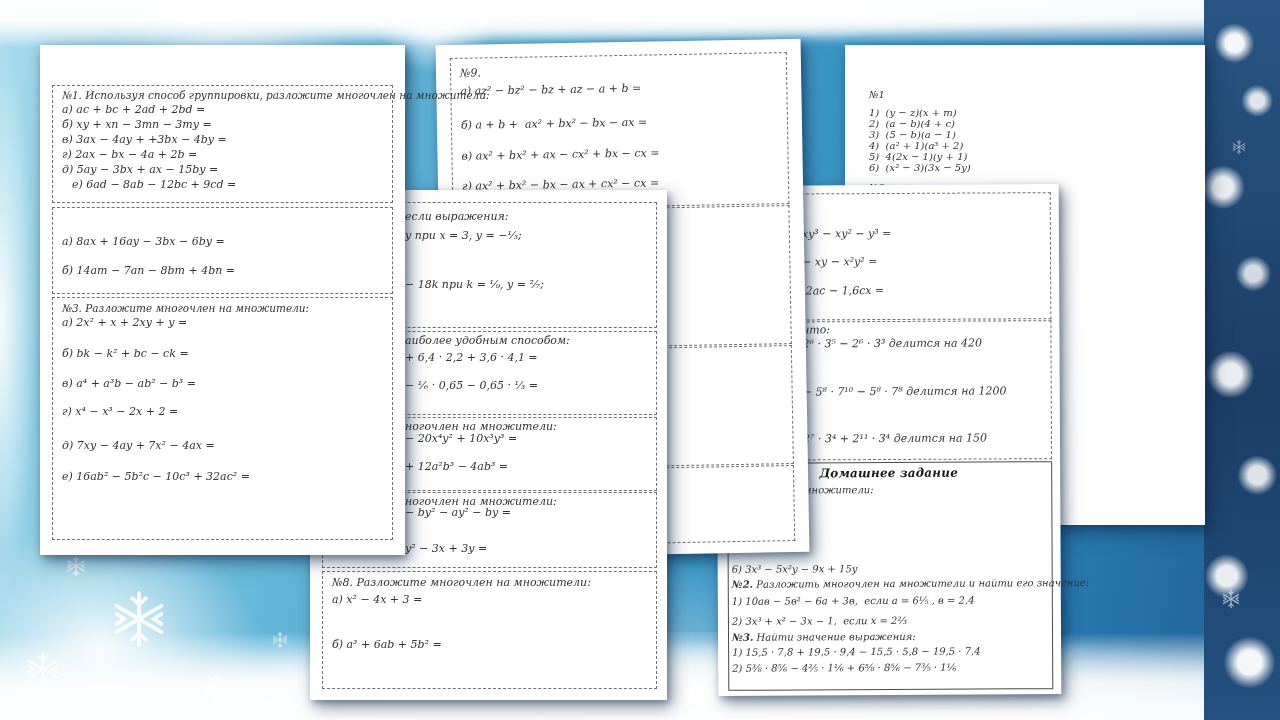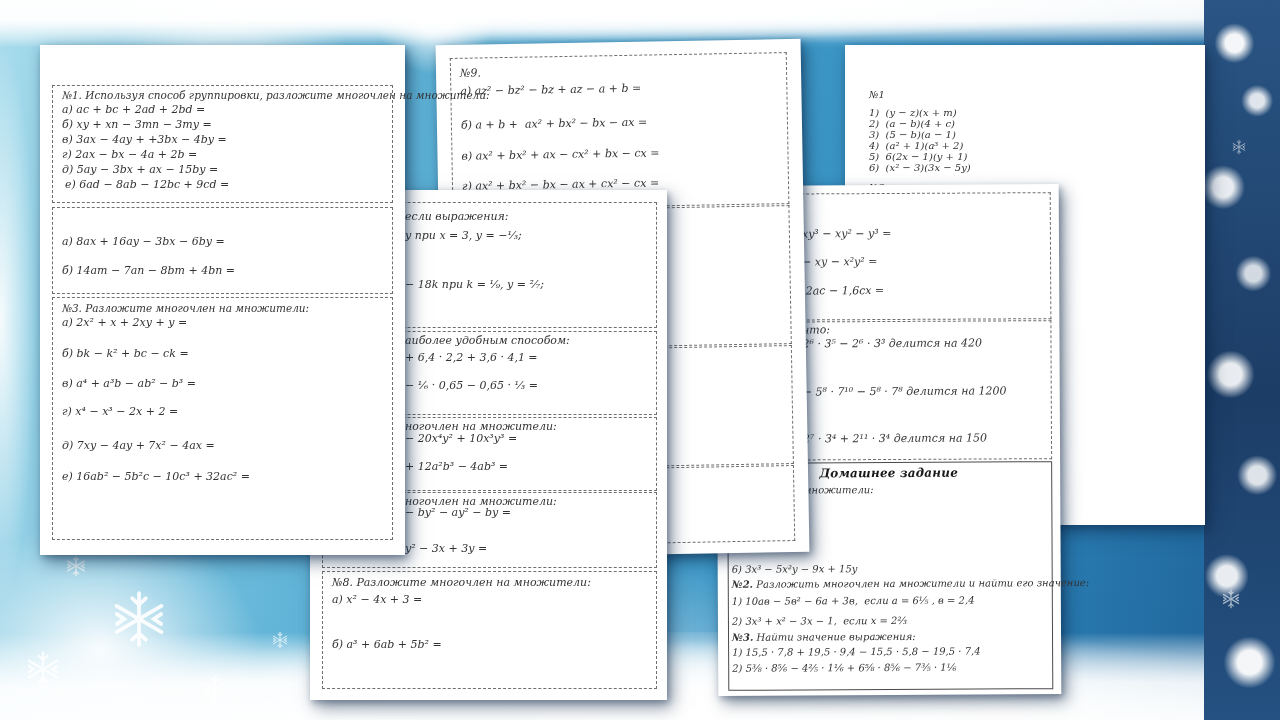--- a/index.html
+++ b/index.html
@@ -107,21 +107,21 @@
   <svg class="flake" viewBox="0 0 24 24" style="left:1110px;top:700px;width:12px;height:12px;opacity:.6">
       <use href="#sf"></use>
     </svg>
 
   <div class="page" style="left:845px;top:45px;width:360px;height:480px;z-index:10">
     <div class="ln small" style="left:24px;top:44px">№1</div>
     <div class="ln small" style="left:24px;top:62px">1)  (y − z)(x + m)</div>
     <div class="ln small" style="left:24px;top:73px">2)  (a − b)(4 + c)</div>
     <div class="ln small" style="left:24px;top:84px">3)  (5 − b)(a − 1)</div>
     <div class="ln small" style="left:24px;top:95px">4)  (a² + 1)(a³ + 2)</div>
-    <div class="ln small" style="left:24px;top:106px">5)  6(2x − 1)(y + 1)</div>
+    <div class="ln small" style="left:24px;top:106px">5)  4(2x − 1)(y + 1)</div>
     <div class="ln small" style="left:24px;top:117px">6)  (x² − 3)(3x − 5y)</div>
     <div class="ln small" style="left:24px;top:137px">№2</div>
     <div class="ln small" style="left:24px;top:156px">1)  (5b − 3)(2a − b)        90</div>
     <div class="ln small" style="left:24px;top:167px">2)  (3x + 1)(x² − 1)        55</div>
   </div>
 
   <div class="page" style="left:717px;top:185px;width:343px;height:510px;z-index:20;transform:rotate(-0.3deg)">
     <div class="tbox" style="left:10px;right:8px;top:8px;height:125px"></div>
     <div class="ln" style="left:86px;top:42px">xy³ − xy² − y³ =</div>
     <div class="ln" style="left:86px;top:70px">− xy − x²y² =</div>
@@ -186,21 +186,21 @@
 
   <div class="page" style="left:40px;top:45px;width:365px;height:510px;z-index:50">
 
     <div class="tbox" style="top:40px;height:116px"></div>
     <div class="ln hd" style="left:22px;top:43px;font-size:10.5px">№1. Используя способ группировки, разложите многочлен на множители:</div>
     <div class="ln" style="left:22px;top:58px">а) ac + bc + 2ad + 2bd =</div>
     <div class="ln" style="left:22px;top:73px">б) xy + xn − 3mn − 3my =</div>
     <div class="ln" style="left:22px;top:88px">в) 3ax − 4ay + +3bx − 4by =</div>
     <div class="ln" style="left:22px;top:103px">г) 2ax − bx − 4a + 2b =</div>
     <div class="ln" style="left:22px;top:118px">д) 5ay − 3bx + ax − 15by =</div>
-    <div class="ln" style="left:25px;top:133px">е) 6ad − 8ab − 12bc + 9cd =</div>
+    <div class="ln" style="left:32px;top:133px">е) 6ad − 8ab − 12bc + 9cd =</div>
 
     <div class="tbox" style="top:162px;height:85px"></div>
     <div class="ln" style="left:22px;top:190px">а) 8ax + 16ay − 3bx − 6by =</div>
     <div class="ln" style="left:22px;top:219px">б) 14am − 7an − 8bm + 4bn =</div>
 
     <div class="tbox" style="top:252px;height:241px"></div>
     <div class="ln hd" style="left:22px;top:256px;font-size:10.5px">№3. Разложите многочлен на множители:</div>
     <div class="ln" style="left:22px;top:271px">а) 2x² + x + 2xy + y =</div>
     <div class="ln" style="left:22px;top:302px">б) bk − k² + bc − ck =</div>
     <div class="ln" style="left:22px;top:332px">в) a⁴ + a³b − ab² − b³ =</div>

